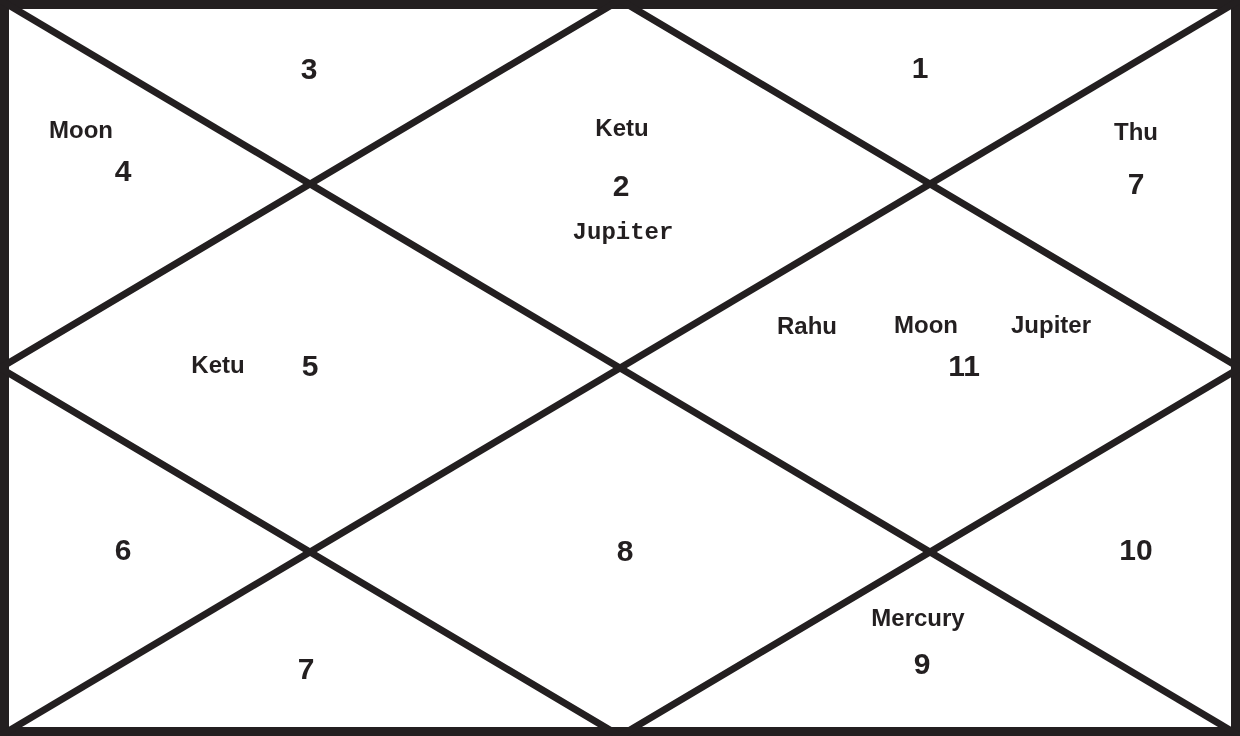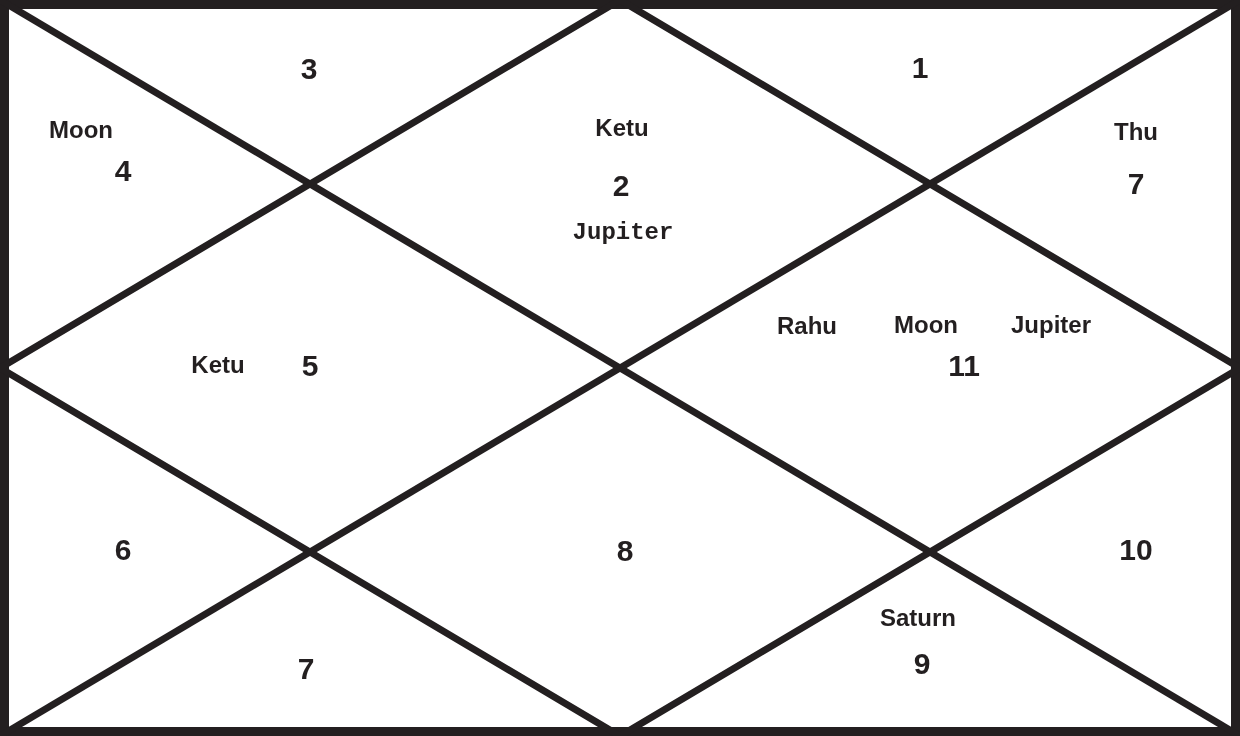--- a/index.html
+++ b/index.html
@@ -82,21 +82,21 @@
 
   <div class="label planet" id="p-ketu">Ketu</div>
   <div class="label num" id="n5">5</div>
 
   <div class="label num" id="n6">6</div>
 
   <div class="label num" id="n7">7</div>
 
   <div class="label num" id="n8">8</div>
 
-  <div class="label planet" id="p-saturn">Saturn</div>
+  <div class="label planet" id="p-saturn">Mercury</div>
   <div class="label num" id="n9">9</div>
 
   <div class="label num" id="n10">10</div>
 
   <div class="label planet" id="p-rahu">Rahu</div>
   <div class="label planet" id="p-venus">Moon</div>
   <div class="label planet" id="p-mercury">Jupiter</div>
   <div class="label num" id="n11">11</div>
 
   <div class="label planet" id="p-sun">Thu</div>

